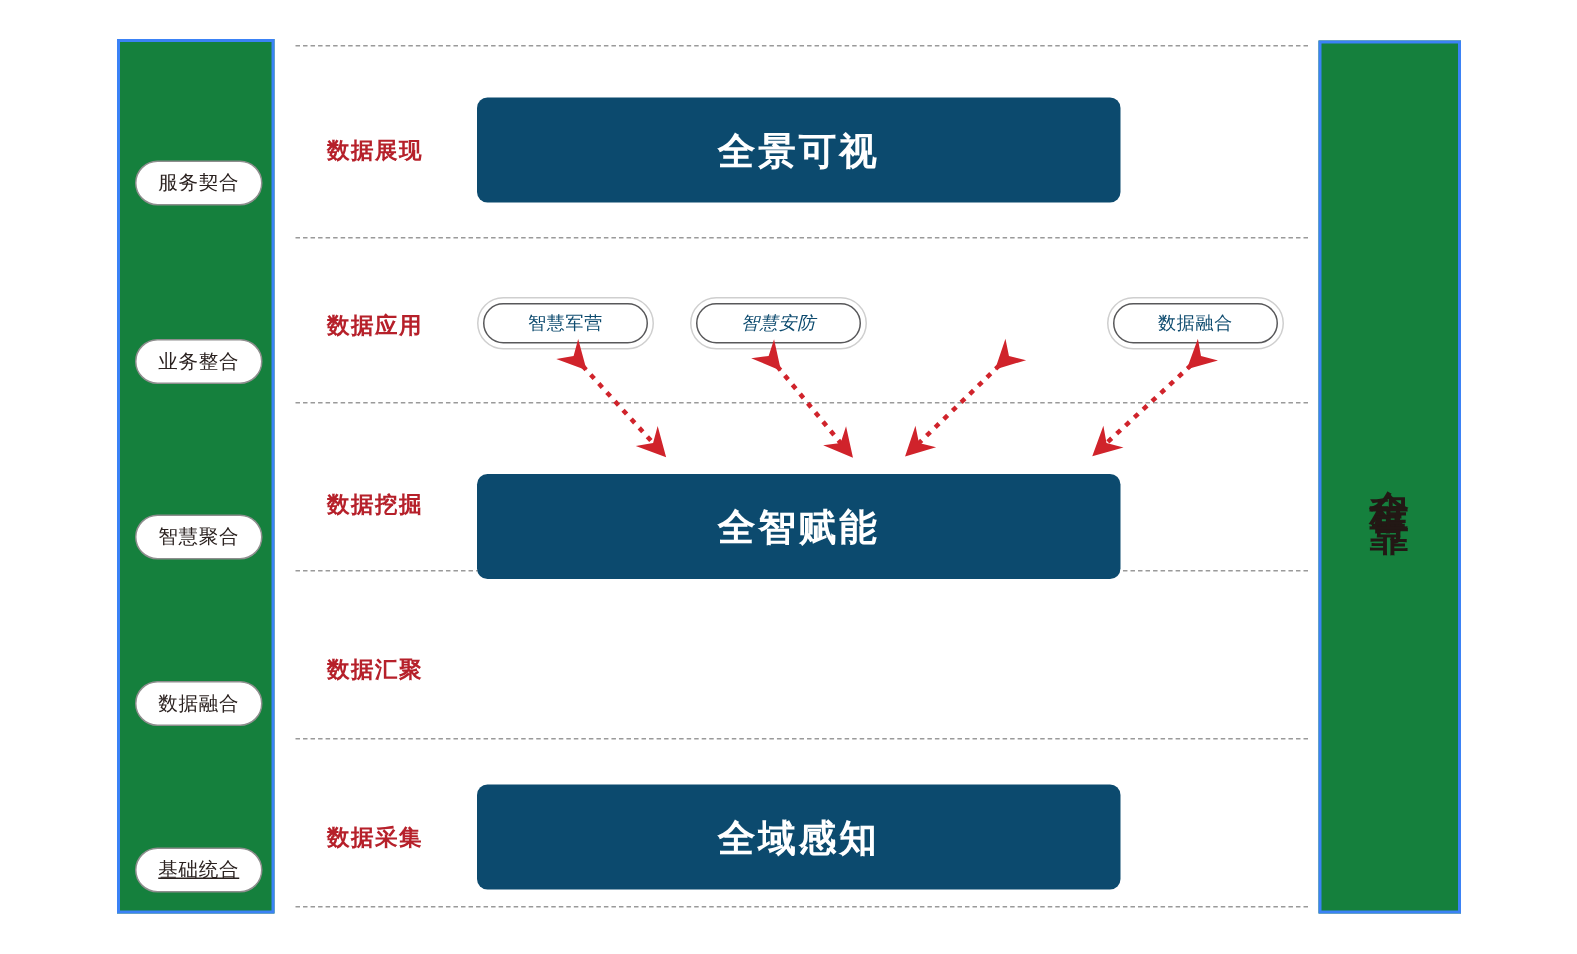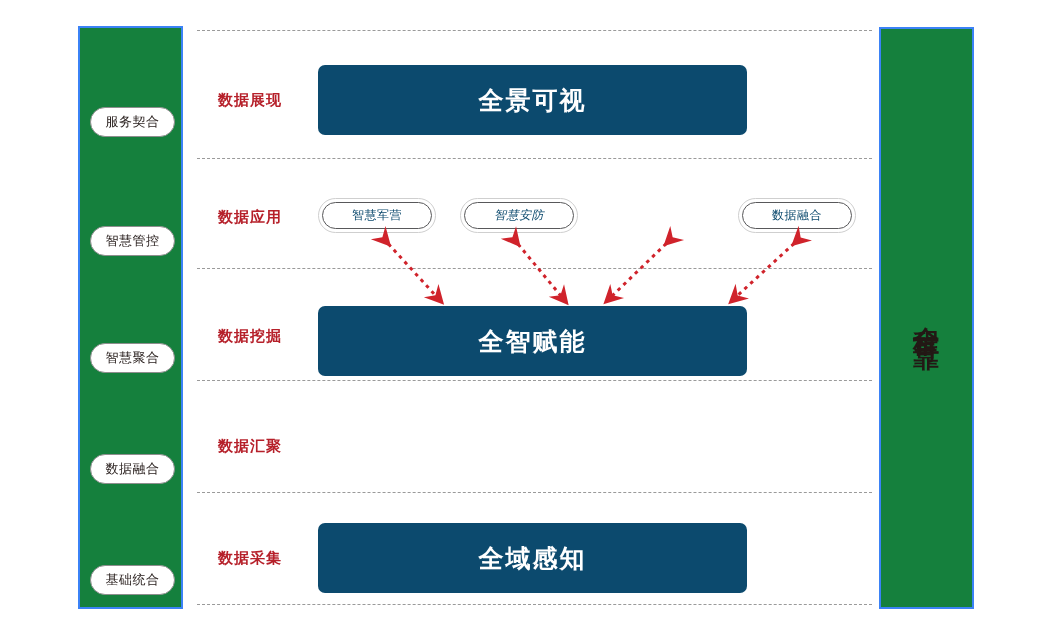--- a/index.html
+++ b/index.html
@@ -161,45 +161,45 @@
   <div class="sep" style="top:268px;"></div>
   <div class="sep" style="top:380px;"></div>
   <div class="sep" style="top:492px;"></div>
   <div class="sep" style="top:604px;"></div>
 
   <div id="left-panel" class="side-panel">
     <div class="side-pill" style="top:79px;">
         <span>服务契合</span>
       </div>
     <div class="side-pill" style="top:198px;">
-        <span>智慧管控</span>
+        <span>业务整合</span>
       </div>
     <div class="side-pill" style="top:315px;">
         <span>智慧聚合</span>
       </div>
     <div class="side-pill" style="top:426px;">
         <span>数据融合</span>
       </div>
-    <div class="side-pill" style="top:537px;">
+    <div class="side-pill" style="top:537px;text-decoration:underline;">
         <span>基础统合</span>
       </div>
   </div>
 
   <div id="right-panel" class="side-panel">
     <div id="right-panel-text">全程可靠</div>
   </div>
 
   <div class="stage-label" style="top:91px;">数据展现</div>
   <div class="stage-label" style="top:208px;">数据应用</div>
   <div class="stage-label" style="top:327px;">数据挖掘</div>
   <div class="stage-label" style="top:437px;">数据汇聚</div>
   <div class="stage-label" style="top:549px;">数据采集</div>
 
   <div class="red-bar" style="top:65px;">全景可视</div>
-  <div class="red-bar" style="top:306px;">全智赋能</div>
+  <div class="red-bar" style="top:316px;">全智赋能</div>
   <div class="red-bar" style="top:523px;">全域感知</div>
 
   <div class="app-pill" style="left:318px;">
     <div class="app-pill-inner">智慧军营</div>
   </div>
   <div class="app-pill" style="left:460px;font-style:italic;">
     <div class="app-pill-inner">智慧安防</div>
   </div>
   <div class="app-pill" style="left:738px;">
     <div class="app-pill-inner">数据融合</div>

